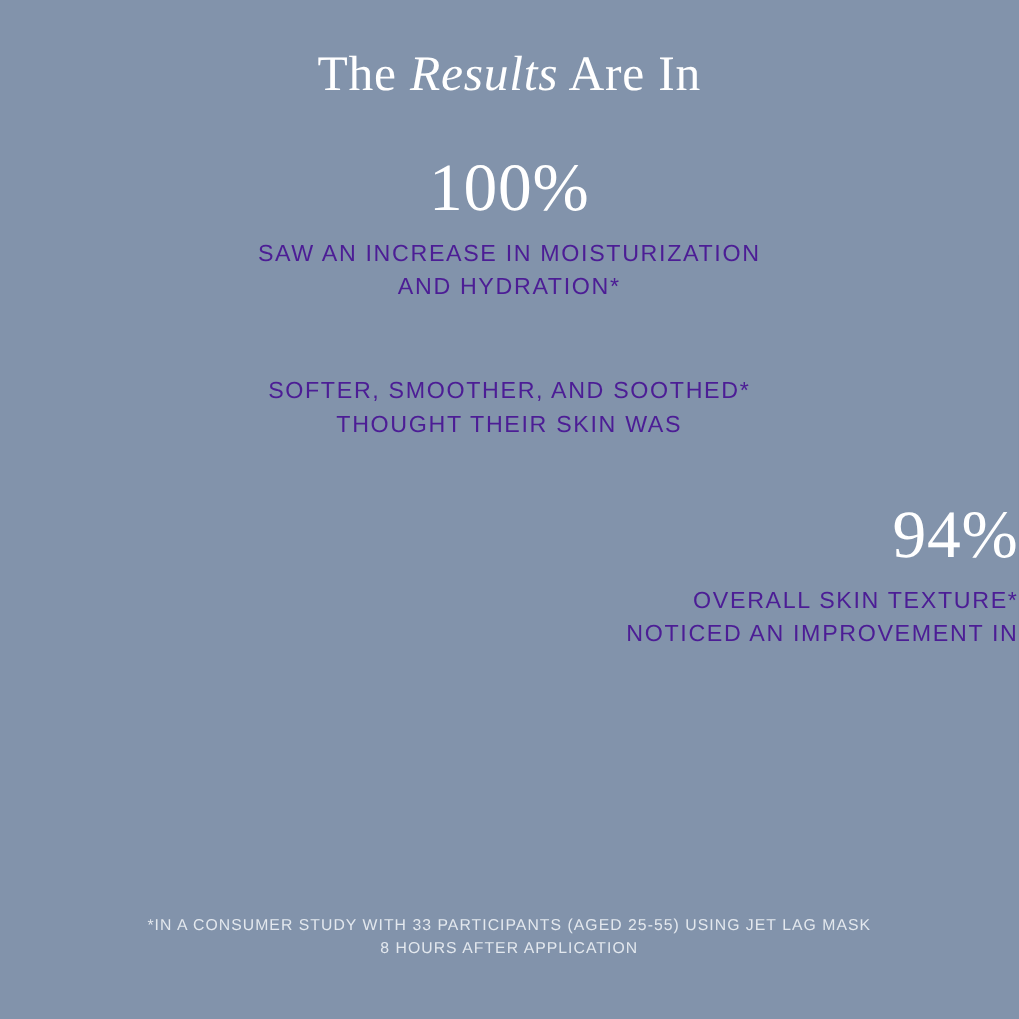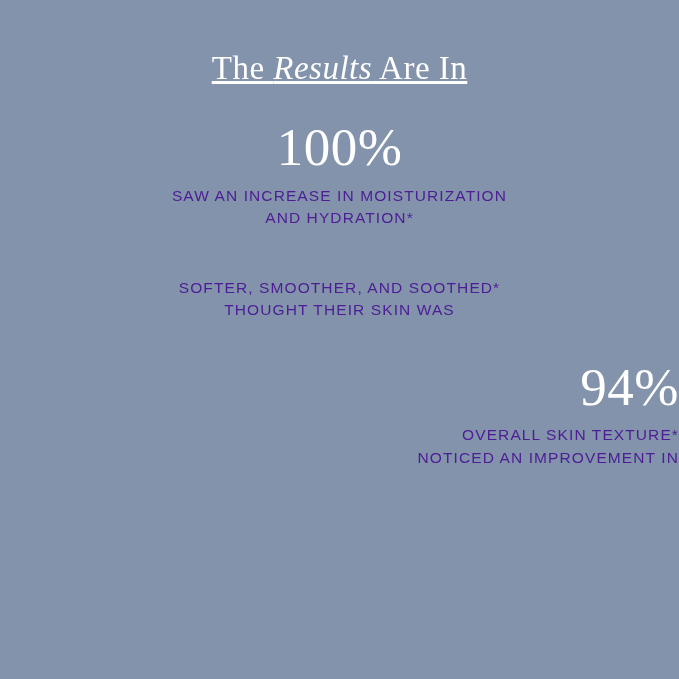--- a/index.html
+++ b/index.html
@@ -17,29 +17,28 @@
     position: relative;
     width: 679px;
     height: 679px;
     background: #8293ab;
     box-sizing: border-box;
     display: flex;
     flex-direction: column;
     align-items: center;
   }
   .headline {
-    margin-top: 50px;
+    margin-top: 32px;
     font-family: "Liberation Serif", serif;
     font-size: 33px;
     color: #ffffff;
     letter-spacing: 0.5px;
     text-align: center;
     line-height: 1.1;
     white-space: nowrap;
-    text-decoration: underline;
   }
   .headline .em {
     font-style: italic;
   }
   .stats {
     margin-top: 34px;
     width: 100%;
     display: flex;
     flex-direction: column;
     align-items: center;
@@ -48,21 +47,21 @@
     width: 100%;
     text-align: center;
     margin-bottom: 38px;
   }
   .stat:last-child {
     margin-bottom: 0;
     text-align: right;
   }
   .stat-value {
     font-family: "Liberation Serif", serif;
-    font-size: 53px;
+    font-size: 45px;
     color: #ffffff;
     line-height: 1.05;
     letter-spacing: 0.5px;
   }
   .stat-label {
     margin-top: 9px;
     font-family: "Liberation Sans", sans-serif;
     font-size: 15.5px;
     letter-spacing: 1.1px;
     color: #4c1d95;
@@ -118,14 +117,18 @@
     <div class="stat">
       <div class="stat-value">94%</div>
       <div class="stat-label">
         <span class="line">OVERALL SKIN TEXTURE*</span>
         <span class="line">NOTICED AN IMPROVEMENT IN</span>
       </div>
     </div>
 
   </div>
 
+  <div class="footnote">
+    <span class="line">*IN A CONSUMER STUDY WITH 33 PARTICIPANTS (AGED 25-55) USING JET LAG MASK</span>
+    <span class="line">8 HOURS AFTER APPLICATION</span>
+  </div>
 
 </div>
 
 </body></html>

